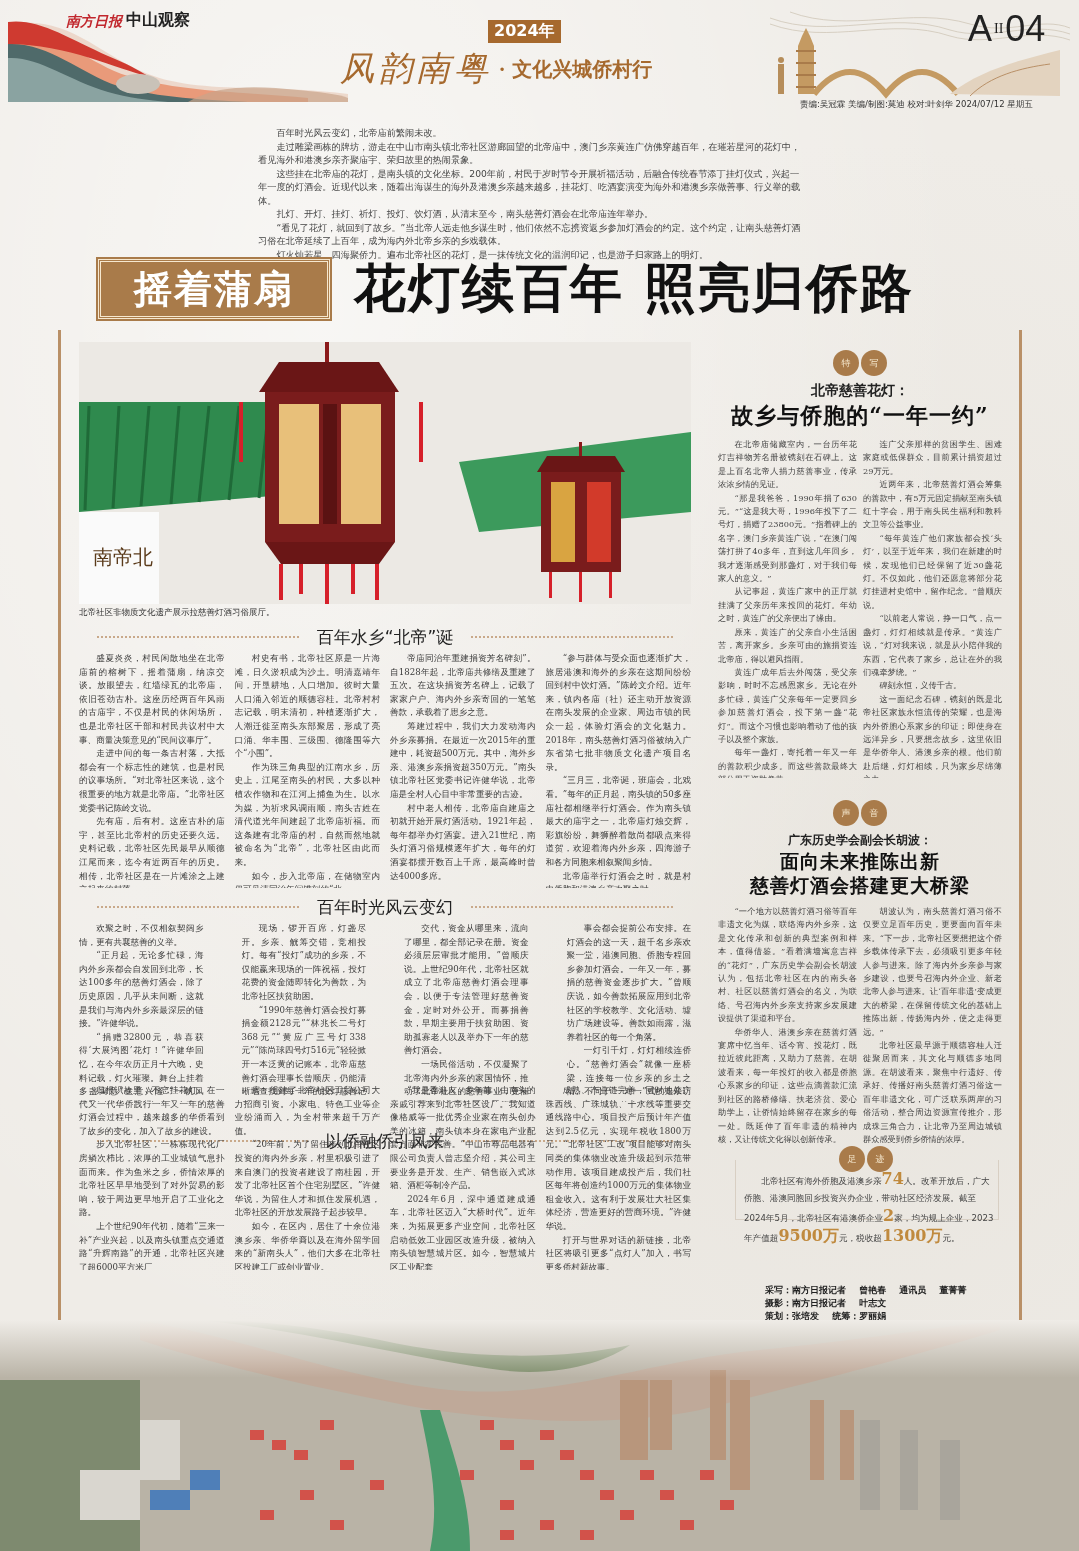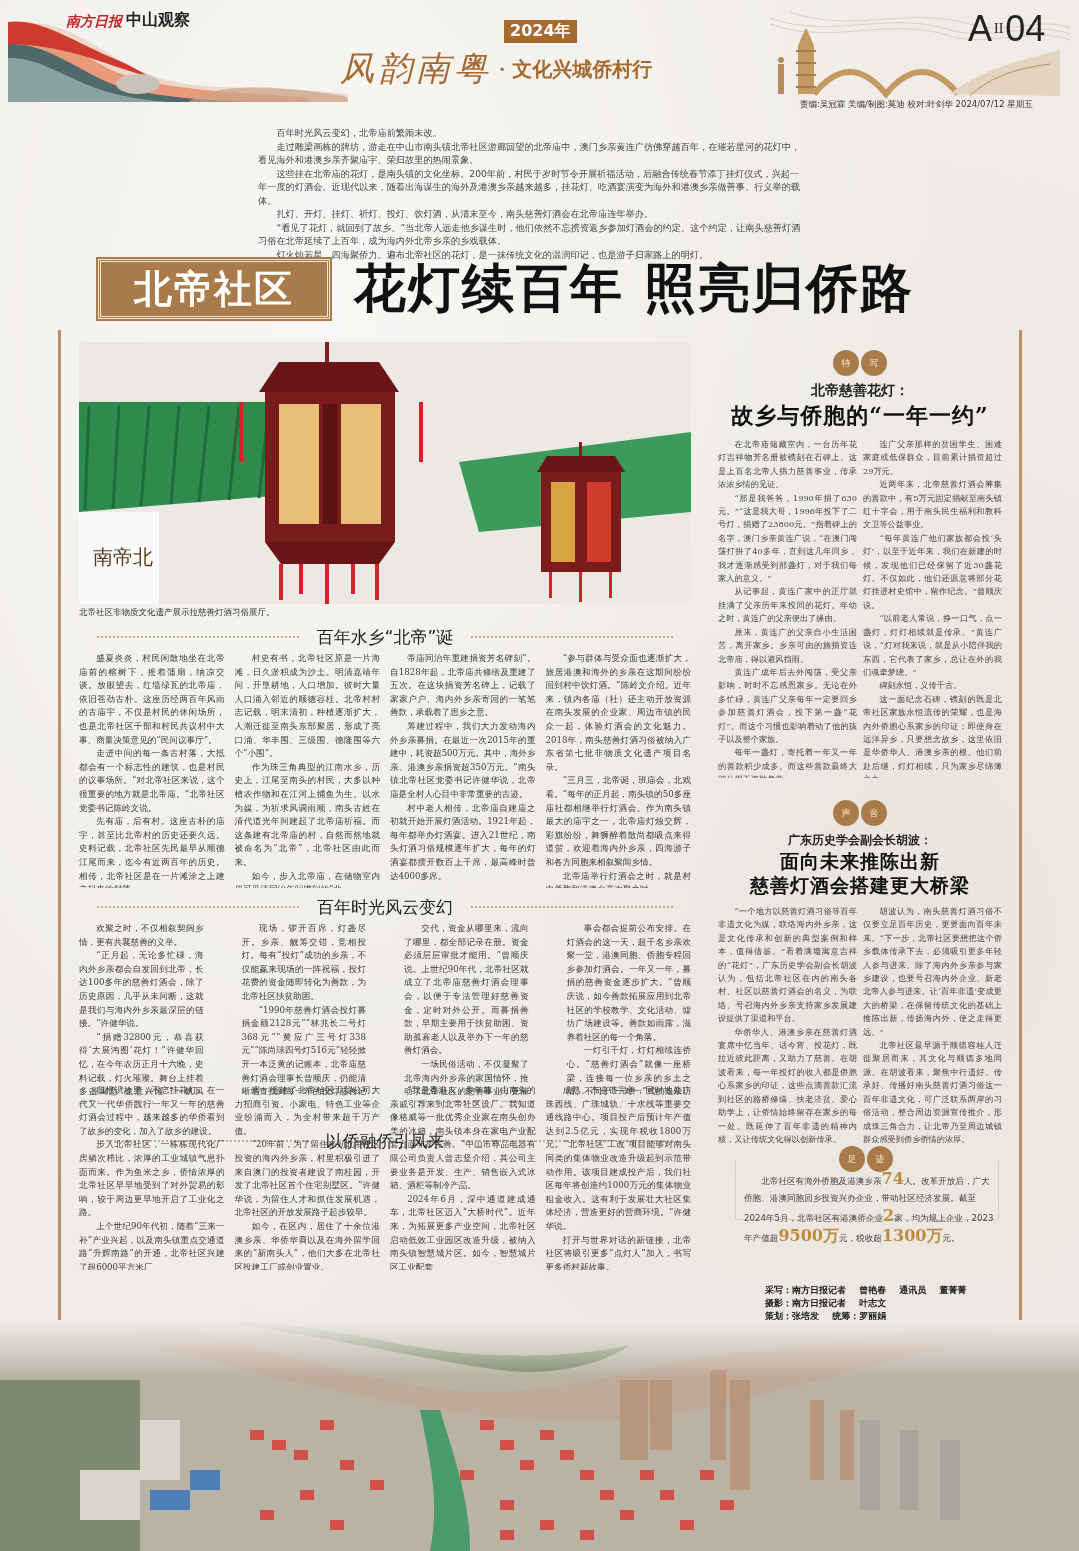--- a/index.html
+++ b/index.html
@@ -16,21 +16,21 @@
       radial-gradient(ellipse at 80% 60%, rgba(220,215,205,0.35), rgba(255,255,255,0) 60%),
       #efece7;
   }
 
   
   .masthead { position: absolute; left: 0; top: 0; width: 1079px; height: 112px; }
   .mast-waves { position: absolute; left: 8px; top: 14px; width: 340px; height: 88px; }
   .paper-name { position: absolute; left: 66px; top: 10px; font-size: 16px; font-weight: bold; color: #222; display: flex; gap: 4px; align-items: flex-end; }
   .paper-name .brand { color: #c1272d; font-style: italic; font-size: 14px; }
   .year-badge { position: absolute; left: 488px; top: 20px; background: #a6692e; color: #fff;
-    font-family: "DejaVu Sans", sans-serif; font-weight: bold; font-size: 16px; padding: 1px 6px; margin-left: 16px; }
+    font-family: "DejaVu Sans", sans-serif; font-weight: bold; font-size: 16px; padding: 1px 6px; }
   .series-title { position: absolute; left: 340px; top: 46px; display: flex; align-items: center; gap: 6px; }
   .series-cal { font-family: "DejaVu Serif", serif; font-style: italic; font-size: 34px; color: #a6692e; letter-spacing: 4px; }
   .series-dot { color: #a6692e; font-size: 26px; }
   .series-sub { font-family: "DejaVu Sans", sans-serif; font-weight: bold; font-size: 20px; color: #a6692e; }
   .mast-art { position: absolute; left: 770px; top: 10px; width: 300px; height: 92px; }
   .page-no { position: absolute; left: 968px; top: 8px; font-family: "Liberation Sans", sans-serif; font-size: 36px; color: #222; display: flex; align-items: center; }
   .page-no .roman { font-size: 14px; font-family: "Liberation Serif", serif; margin: 0 2px; }
   .mast-credit { position: absolute; left: 800px; top: 99px; font-family: "DejaVu Sans", sans-serif; font-size: 8.5px; color: #333; white-space: nowrap; }
 
   
@@ -135,21 +135,21 @@
   <div class="intro">
     <p>百年时光风云变幻，北帝庙前繁闹未改。</p>
     <p>走过雕梁画栋的牌坊，游走在中山市南头镇北帝社区游廊回望的北帝庙中，澳门乡亲黄连广仿佛穿越百年，在璀若星河的花灯中，看见海外和港澳乡亲齐聚庙宇、荣归故里的热闹景象。</p>
     <p>这些挂在北帝庙的花灯，是南头镇的文化坐标。200年前，村民于岁时节令开展祈福活动，后融合传统春节添丁挂灯仪式，兴起一年一度的灯酒会。近现代以来，随着出海谋生的海外及港澳乡亲越来越多，挂花灯、吃酒宴演变为海外和港澳乡亲做善事、行义举的载体。</p>
     <p>扎灯、开灯、挂灯、祈灯、投灯、饮灯酒，从清末至今，南头慈善灯酒会在北帝庙连年举办。</p>
     <p>“看见了花灯，就回到了故乡。”当北帝人远走他乡谋生时，他们依然不忘携资返乡参加灯酒会的约定。这个约定，让南头慈善灯酒习俗在北帝延续了上百年，成为海内外北帝乡亲的乡戏载体。</p>
     <p>灯火灿若星，四海聚侨力。遍布北帝社区的花灯，是一抹传统文化的温润印记，也是游子归家路上的明灯。</p>
   </div>
 
   <div class="headline">
-    <div class="label-box">北帝社区</div>
+    <div class="label-box">摇着蒲扇</div>
     <div class="main-title">花灯续百年  照亮归侨路</div>
   </div>
 
   <div class="frame-l"></div>
   <div class="frame-r"></div>
 
   <div class="hero">
     <svg width="612" height="262" viewBox="0 0 612 262">
       <rect width="612" height="262" fill="#ece9e4"></rect>
 

